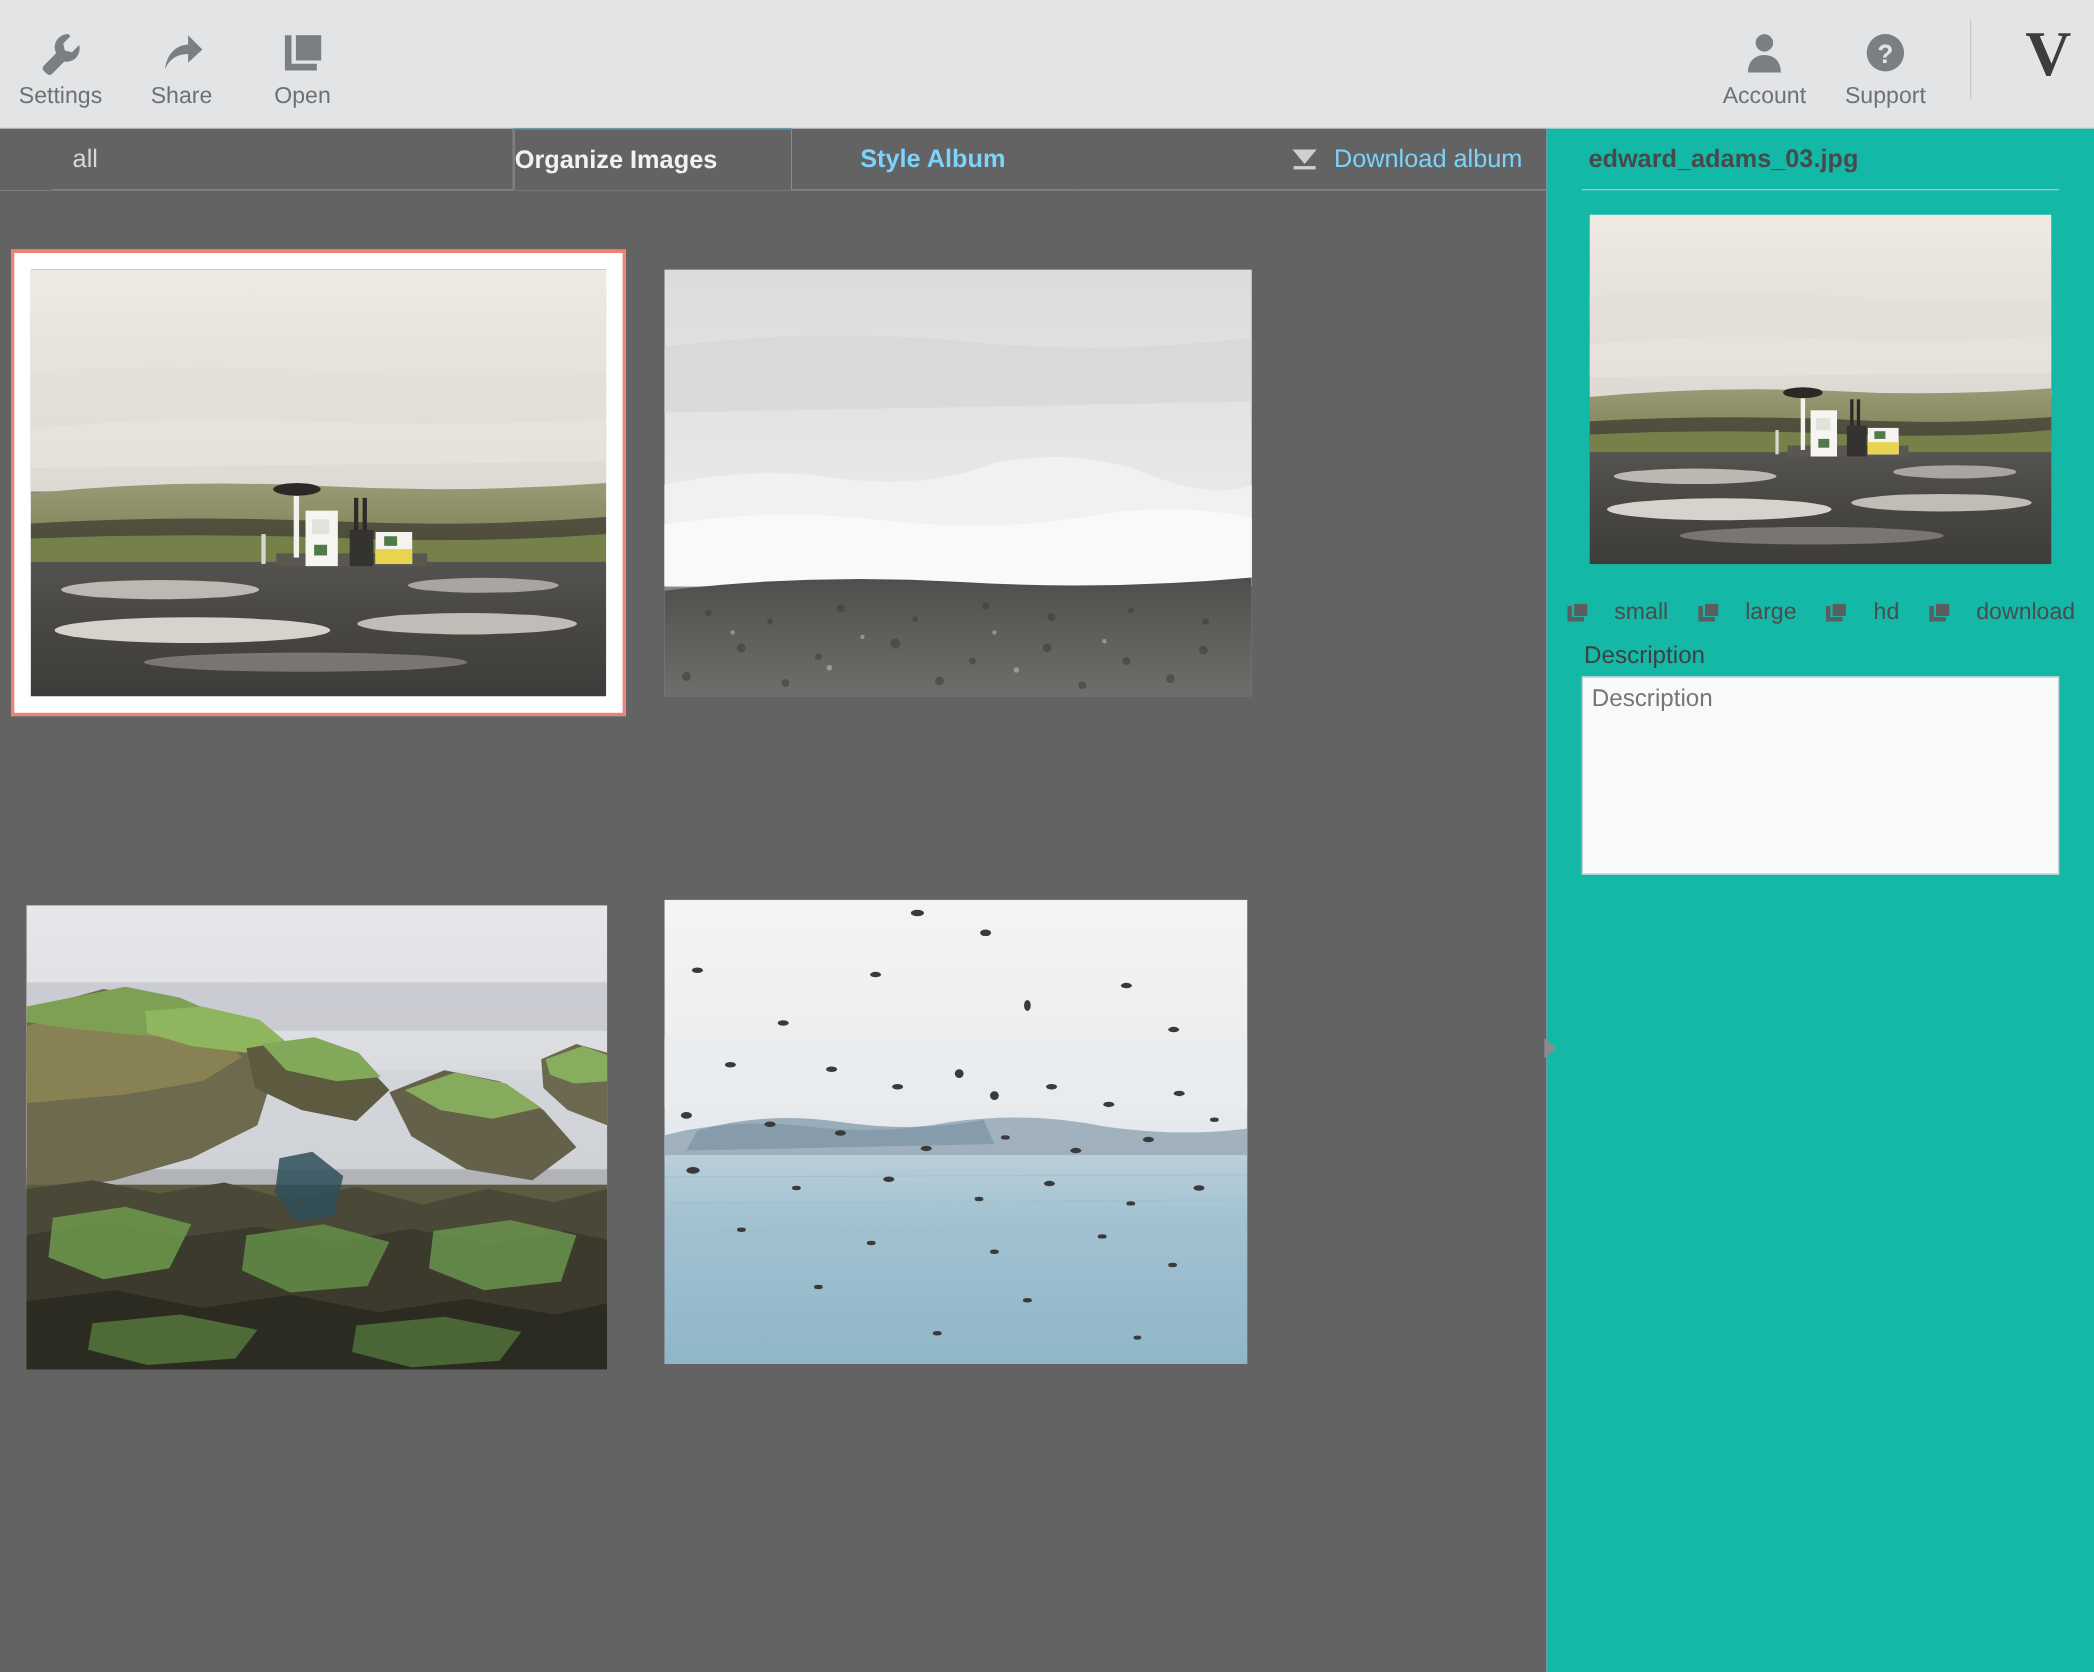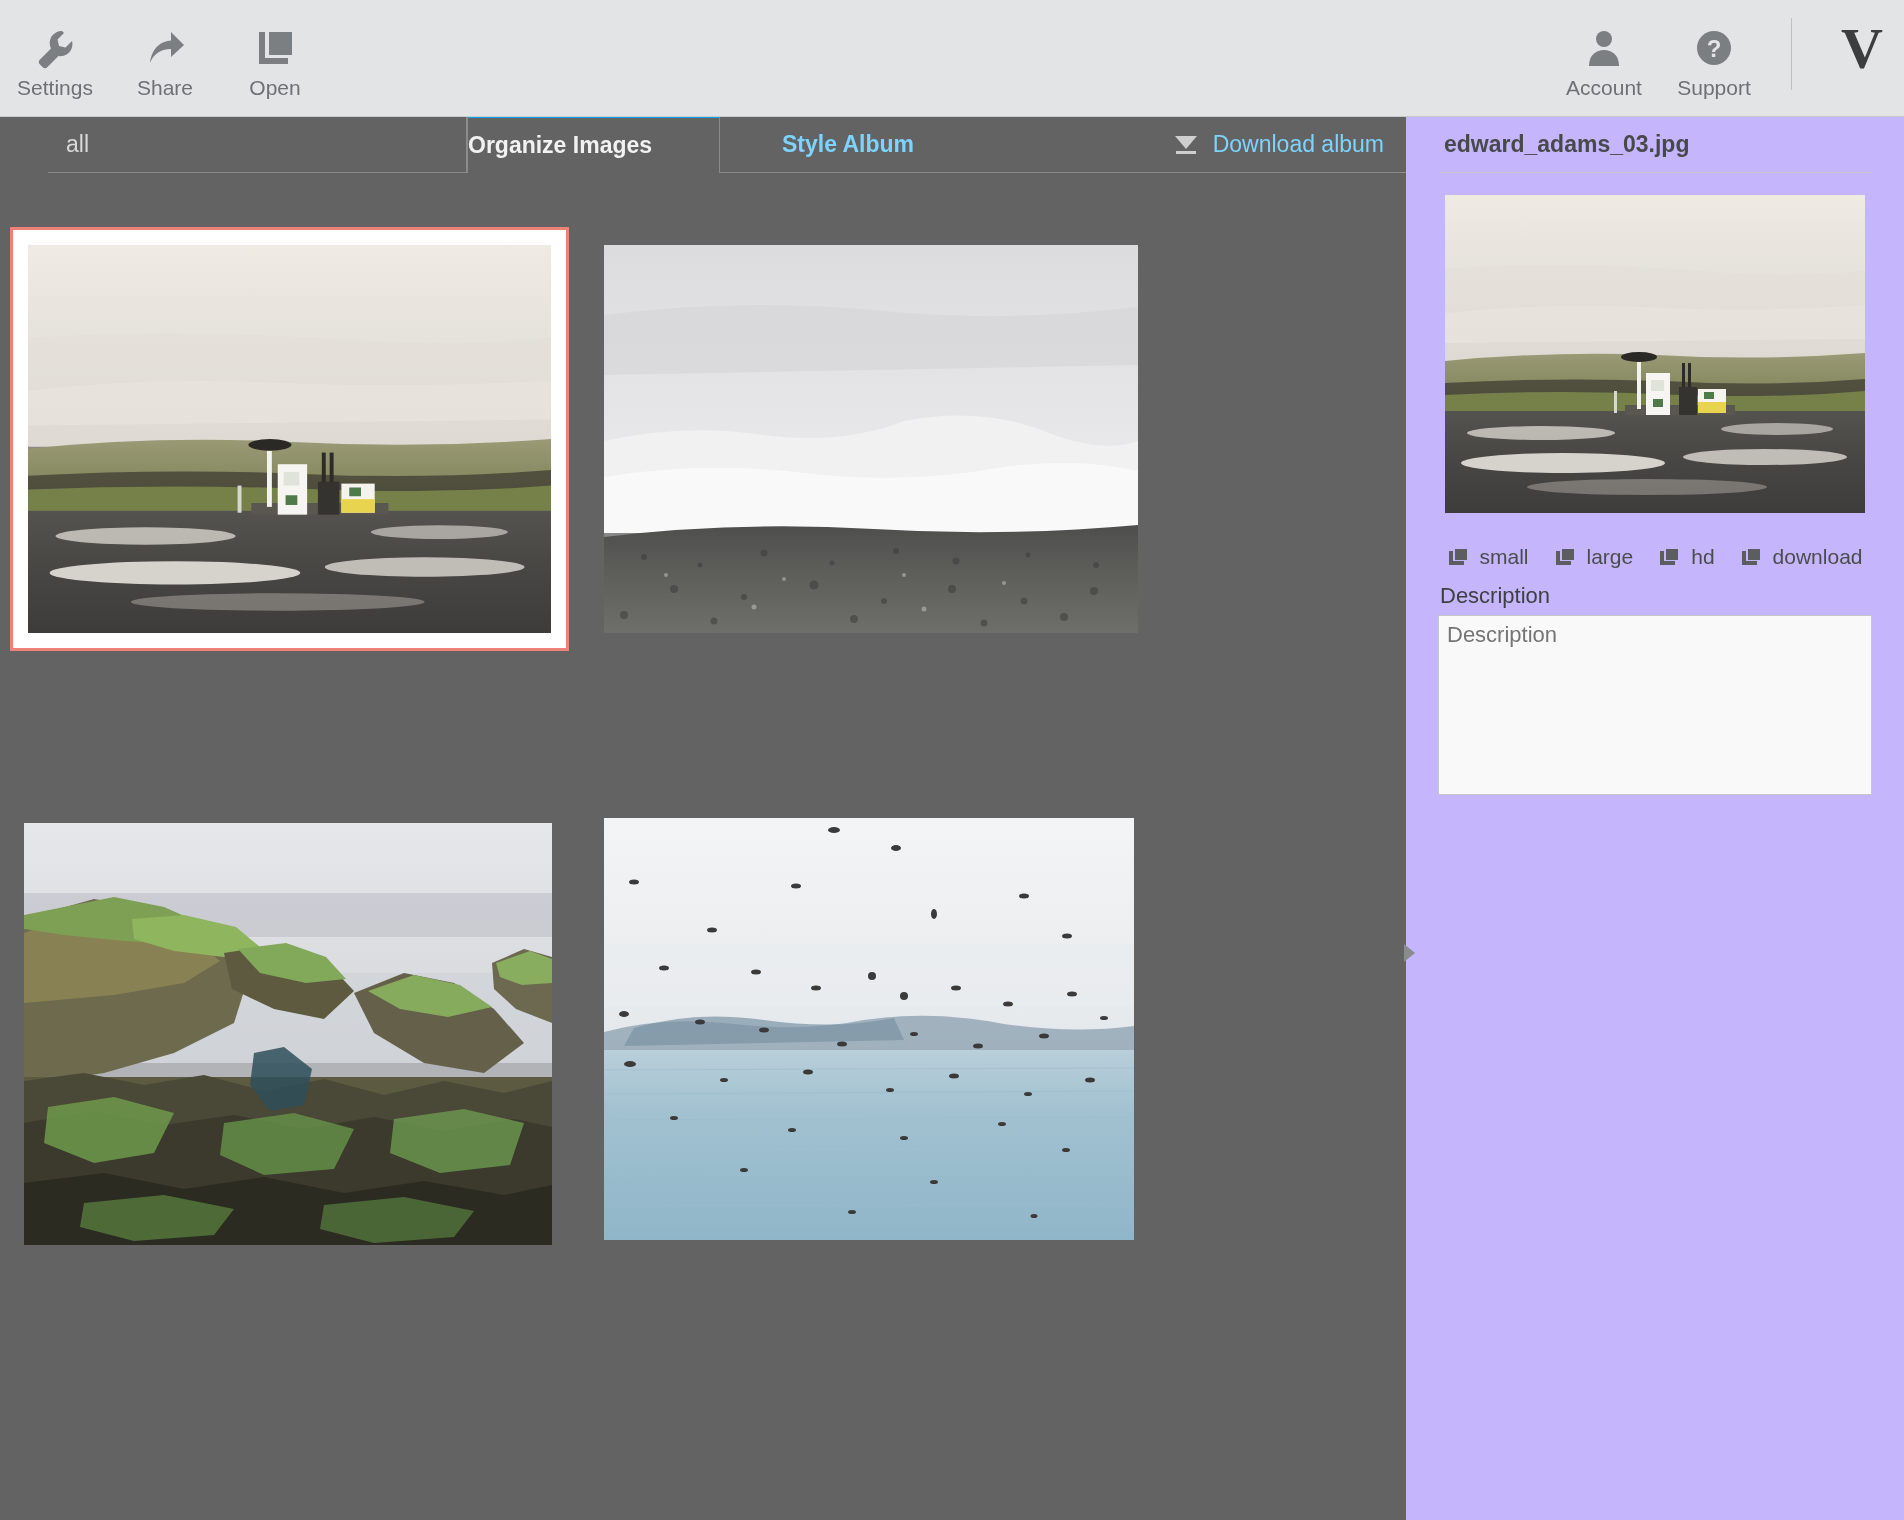--- a/index.html
+++ b/index.html
@@ -130,21 +130,21 @@
   .cell.selected .inner-mat {
     width: 100%; height: 100%;
     border: 7px solid #ffffff;
     background: #fff;
   }
 
   
   .sidebar {
     position: absolute; left: 1406px; top: 117px;
     width: 498px; height: 1403px;
-    background: #c4b5fd;
+    background: #14b8a6;
   }
   .sb-filename {
     margin: 0 32px;
     padding: 14px 6px 14px 6px;
     font-size: 23px; font-weight: bold; color: #48494b;
     border-bottom: 1px solid #c6c7c9;
   }
   .sb-preview-wrap {
     margin: 22px 32px 0 32px;
     height: 318px;
@@ -153,21 +153,21 @@
   .sb-preview {
     width: 420px; height: 318px;
     display: block;
   }
   .sb-sizes {
     margin: 32px 32px 0 32px;
     display: flex; align-items: center; justify-content: center;
     gap: 26px;
   }
   .size-link {
-    display: flex; align-items: center; gap: 12px;
+    display: flex; align-items: center; gap: 24px;
     font-size: 21px; color: #4b4c4e;
     cursor: pointer;
   }
   .field-block {
     margin: 0 32px;
     padding: 6px 4px 8px 4px;
   }
   .field-block.highlight {
     border: 2px solid #ee8a80;
     border-radius: 26px;

